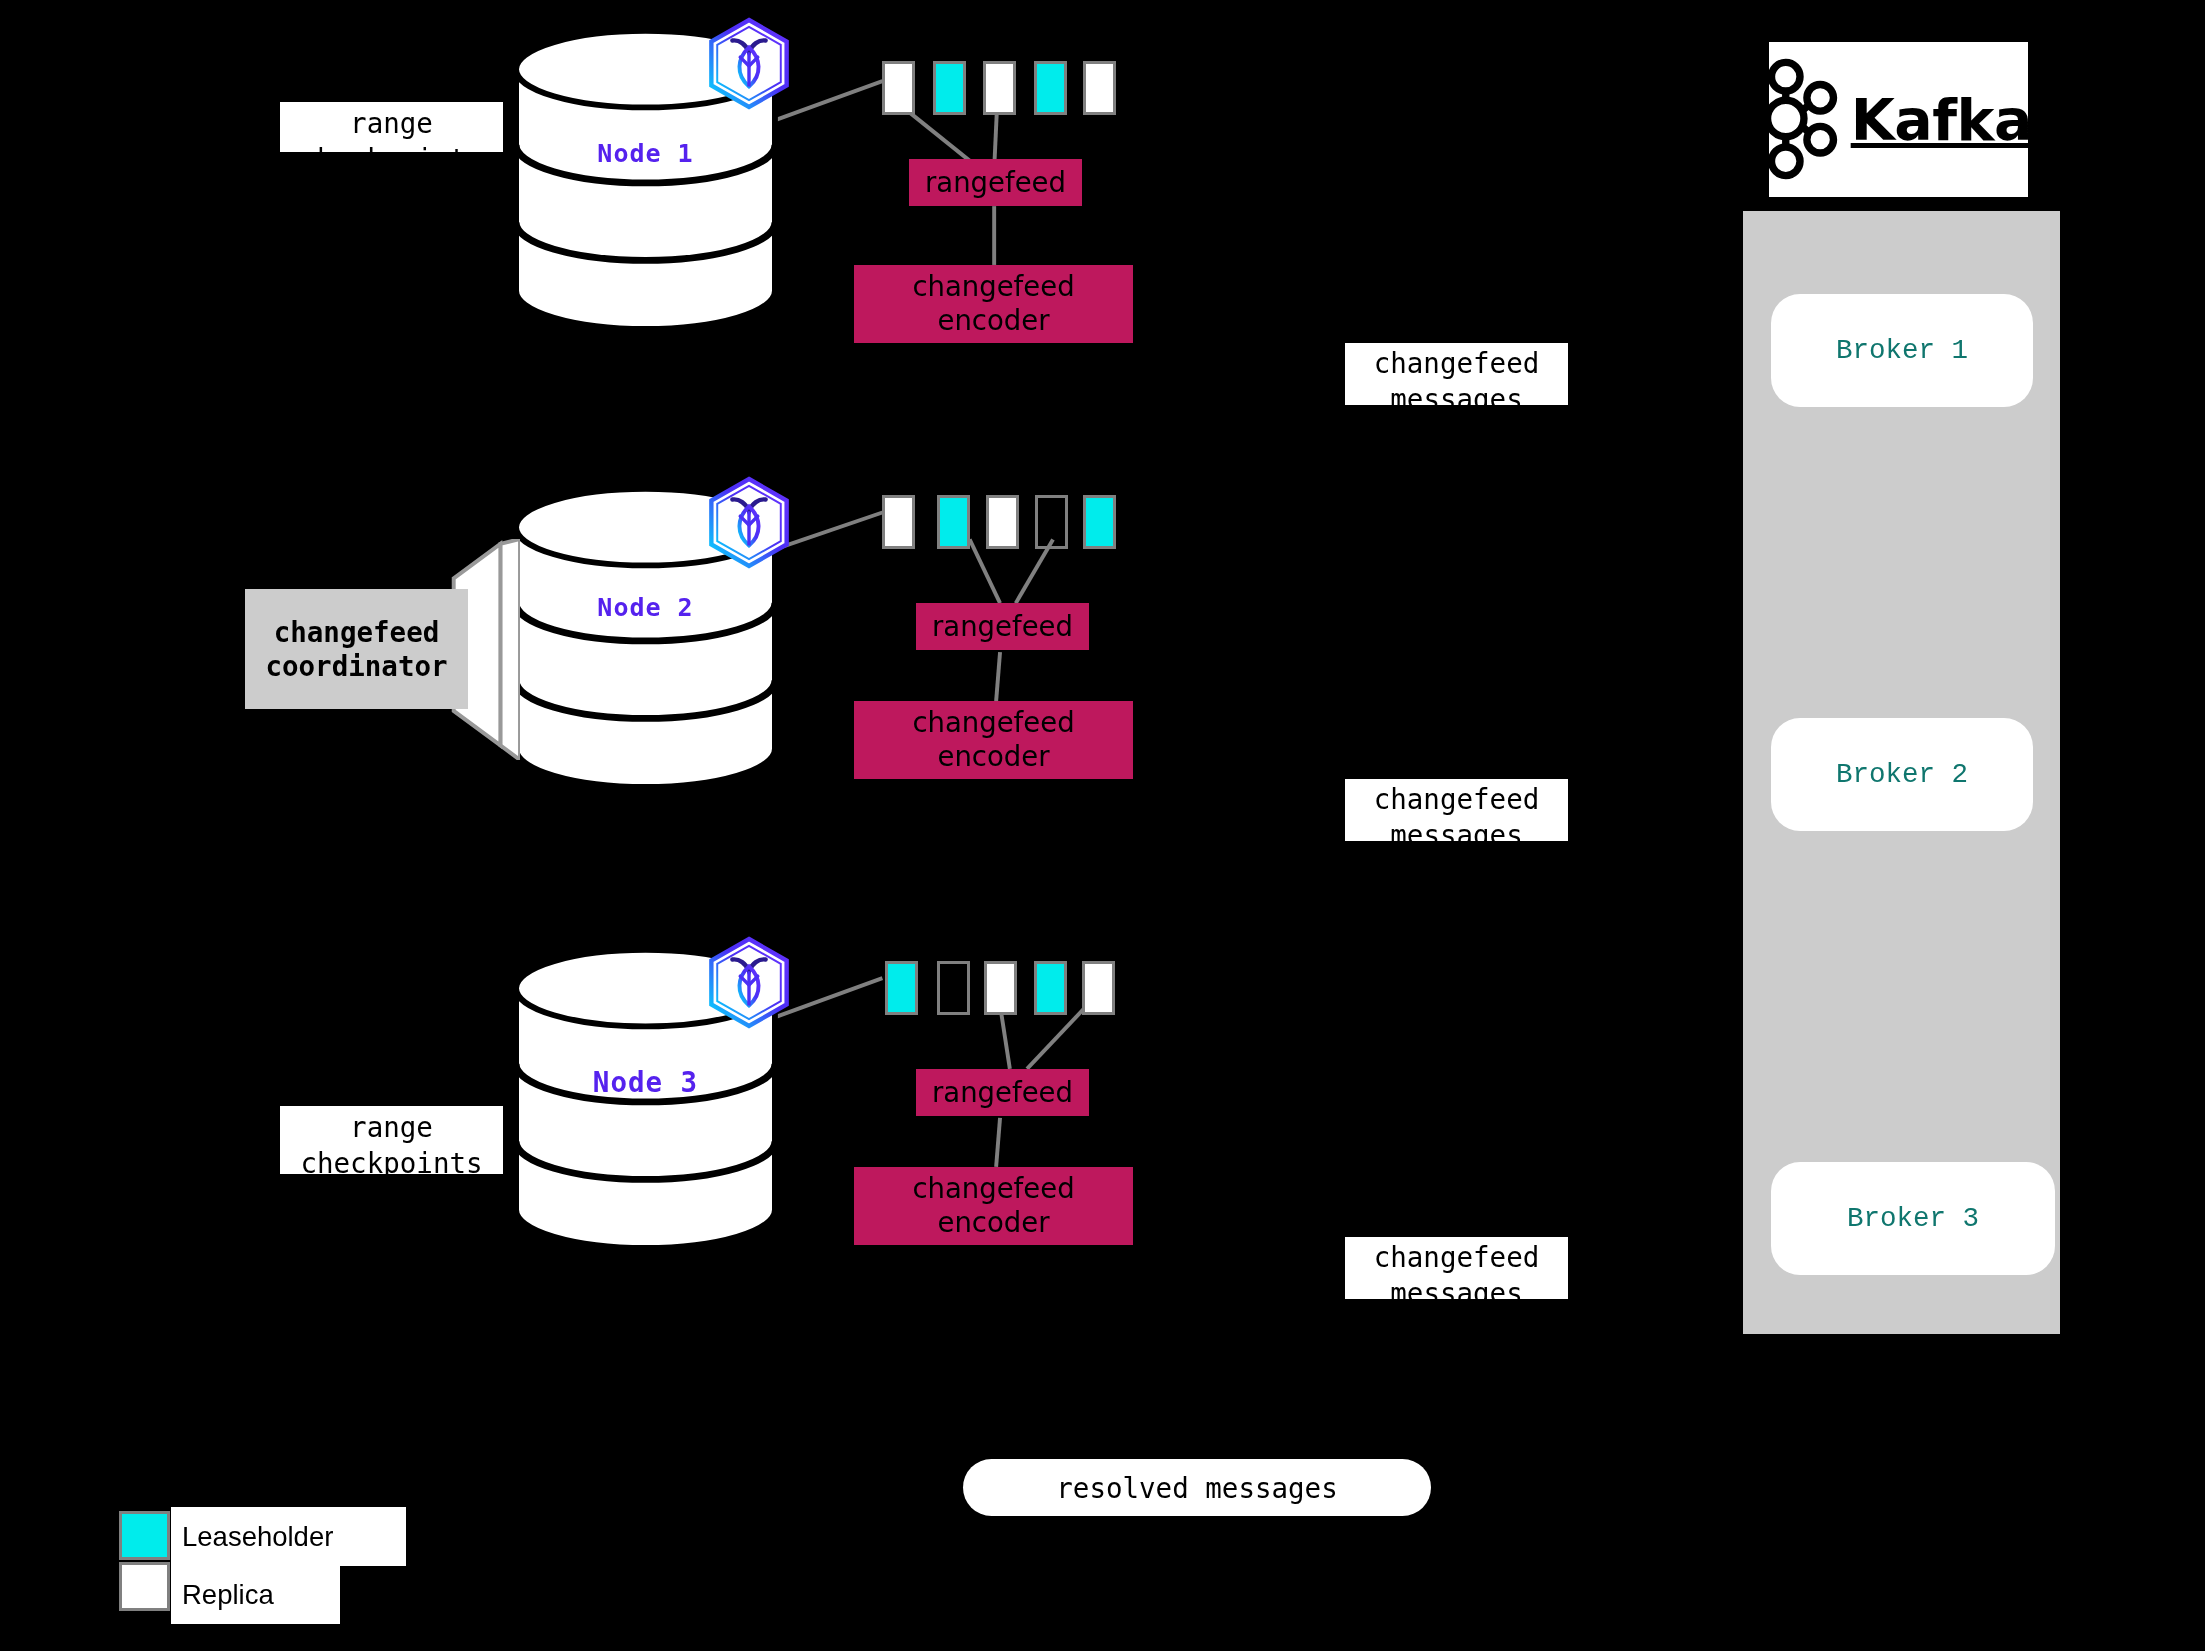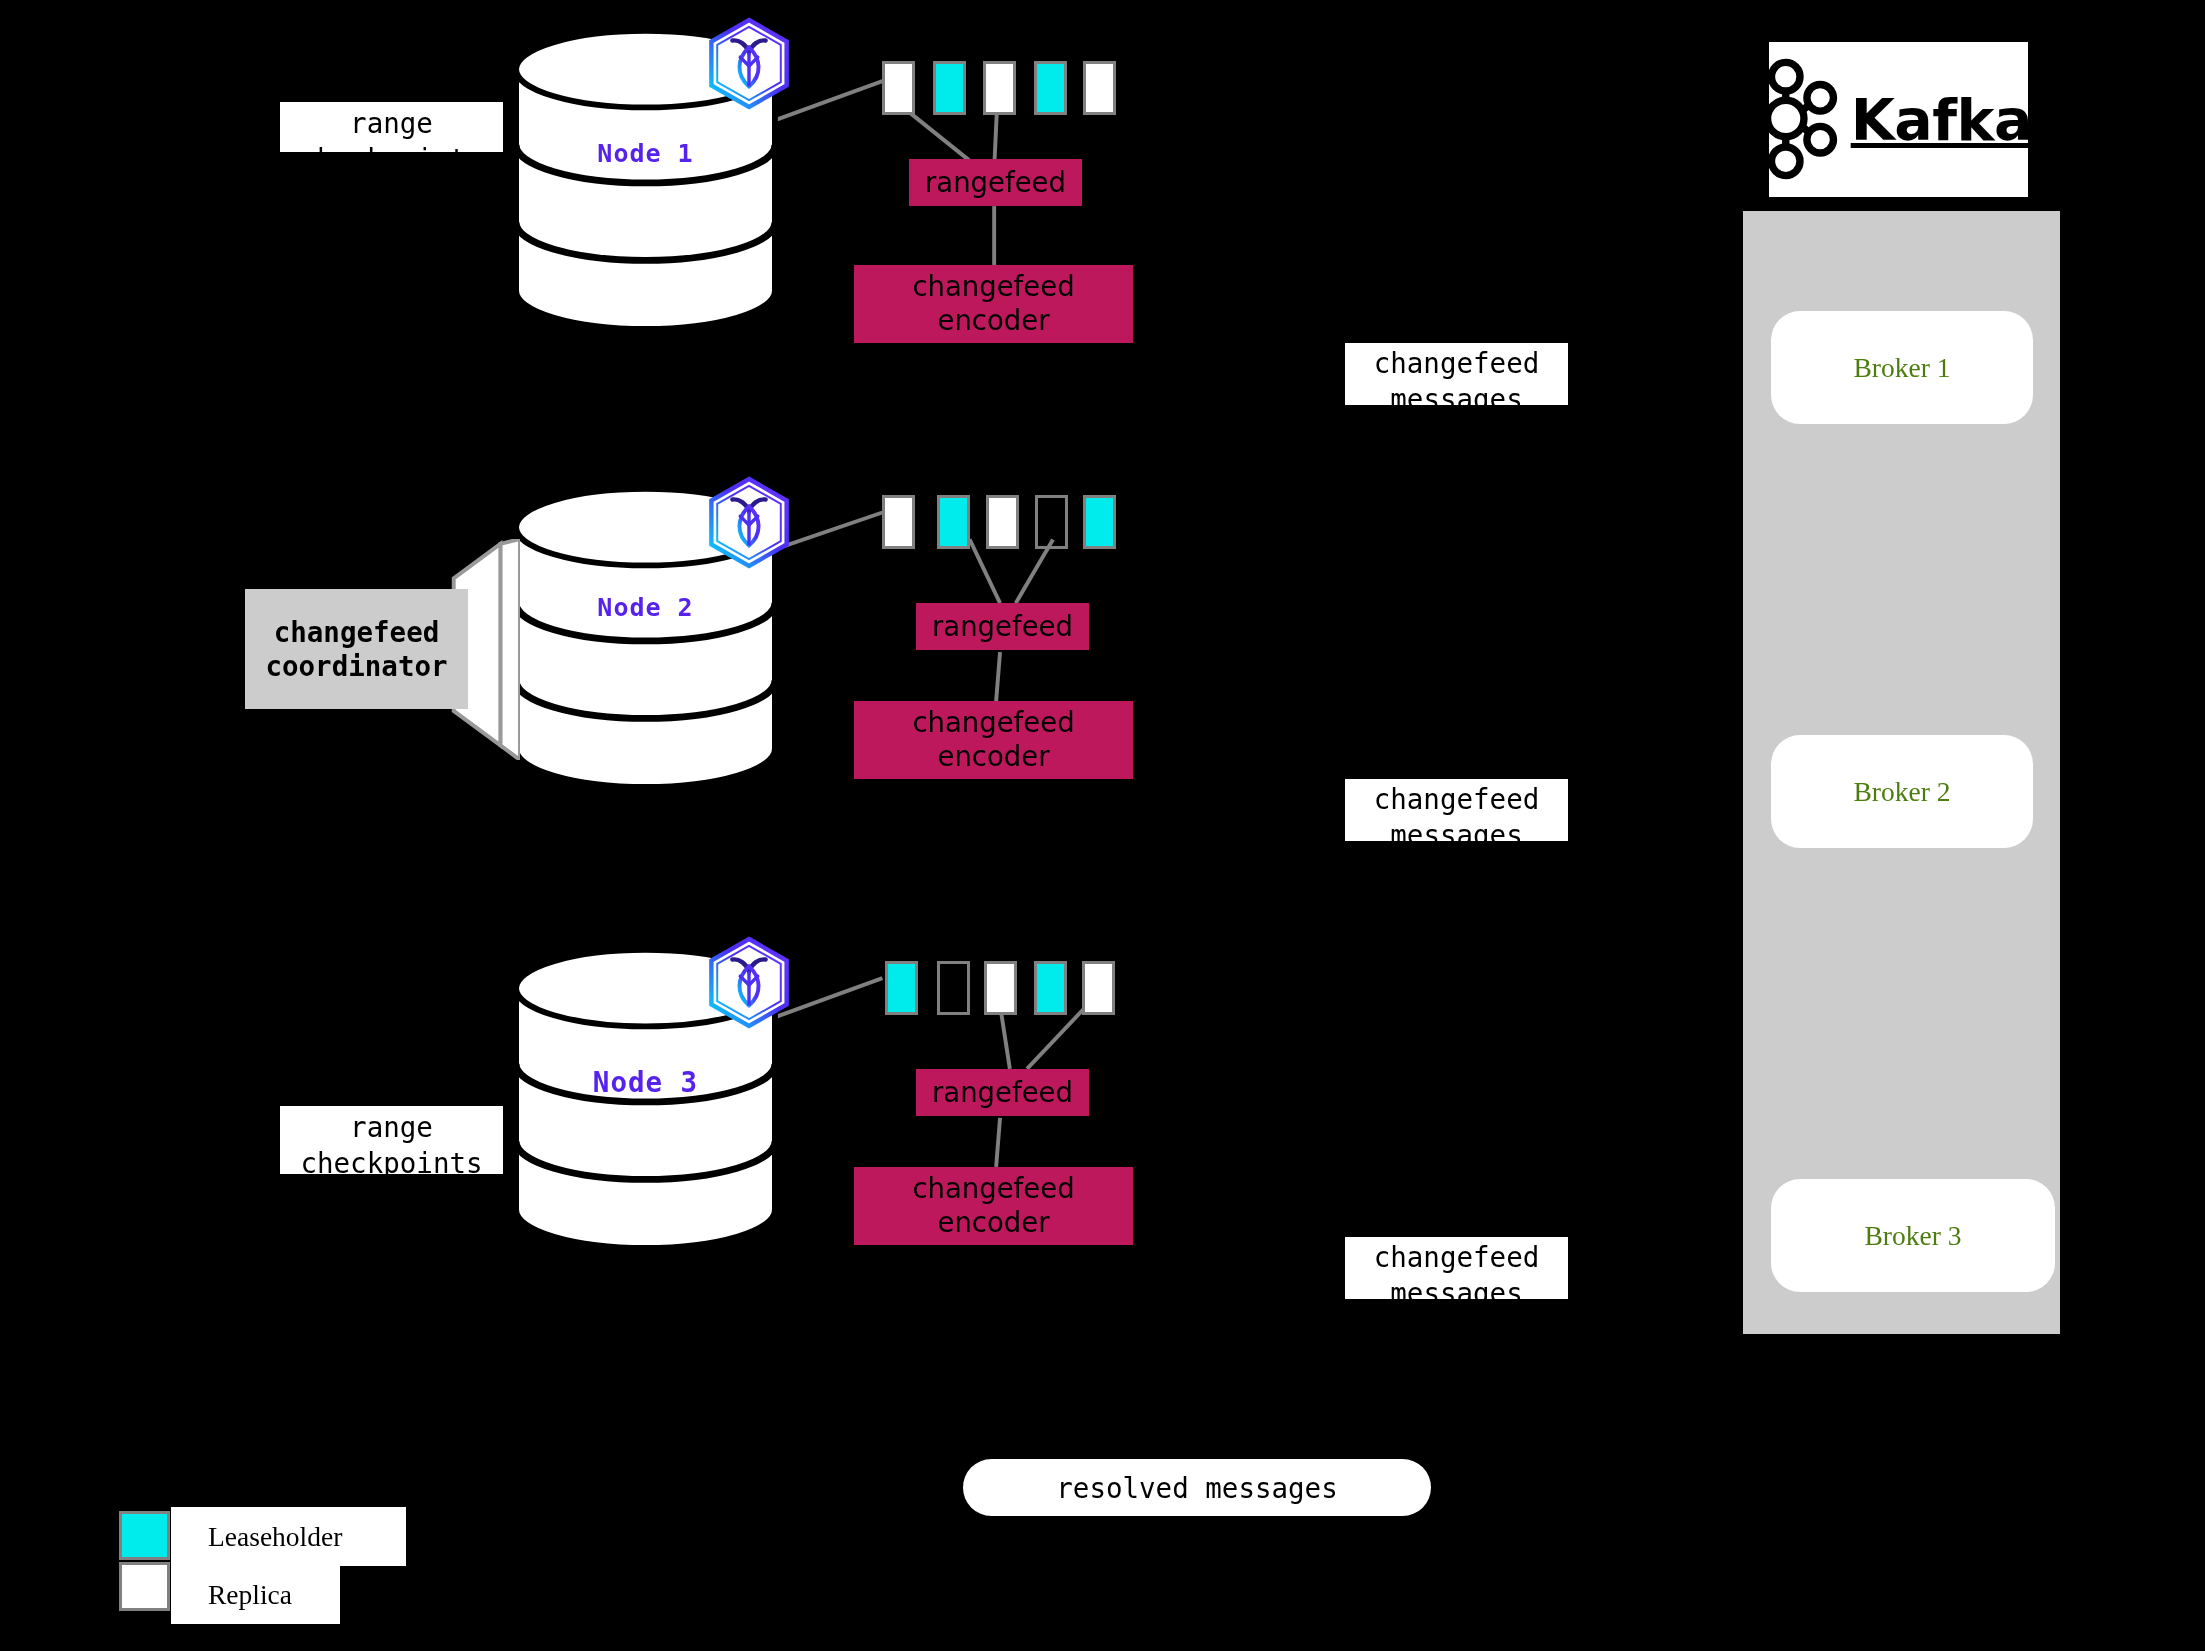--- a/index.html
+++ b/index.html
@@ -86,27 +86,26 @@
   .kafka-word {
     font-family: "DejaVu Sans", sans-serif;
     font-weight: bold;
     color: #000000;
     letter-spacing: -0.5px;
     text-decoration: underline;
   }
   .broker {
     position: absolute;
     background: #ffffff;
-    color: #4d7c0f;
+    color: #0f766e;
     border-radius: 29px;
     display: flex;
     align-items: center;
     justify-content: center;
-    font-family: Liberation Serif, serif;
-    margin-top: 17px;
+    font-family: Liberation Mono, monospace;
   }
 
   
   .coord-wrap { position: absolute; }
   .coord-box {
     position: absolute;
     background: #cccccc;
     color: #000000;
     font-family: "DejaVu Sans Mono", monospace;
     font-weight: bold;
@@ -133,24 +132,24 @@
   
   .legend-swatch {
     position: absolute;
     border: 3.4px solid #808080;
     box-sizing: border-box;
   }
   .legend-label {
     position: absolute;
     background: #ffffff;
     color: #000000;
-    font-family: Liberation Serif, serif;
-    display: flex;
-    align-items: center;
-    padding-left: 37px;
+    font-family: Liberation Sans, sans-serif;
+    display: flex;
+    align-items: center;
+    padding-left: 11px;
     box-sizing: border-box;
   }
 </style>
 </head>
 <body>
 
 <div id="stage">
 
   <svg class="lines" width="2205" height="1652" viewBox="0 0 4498 3369">
 

